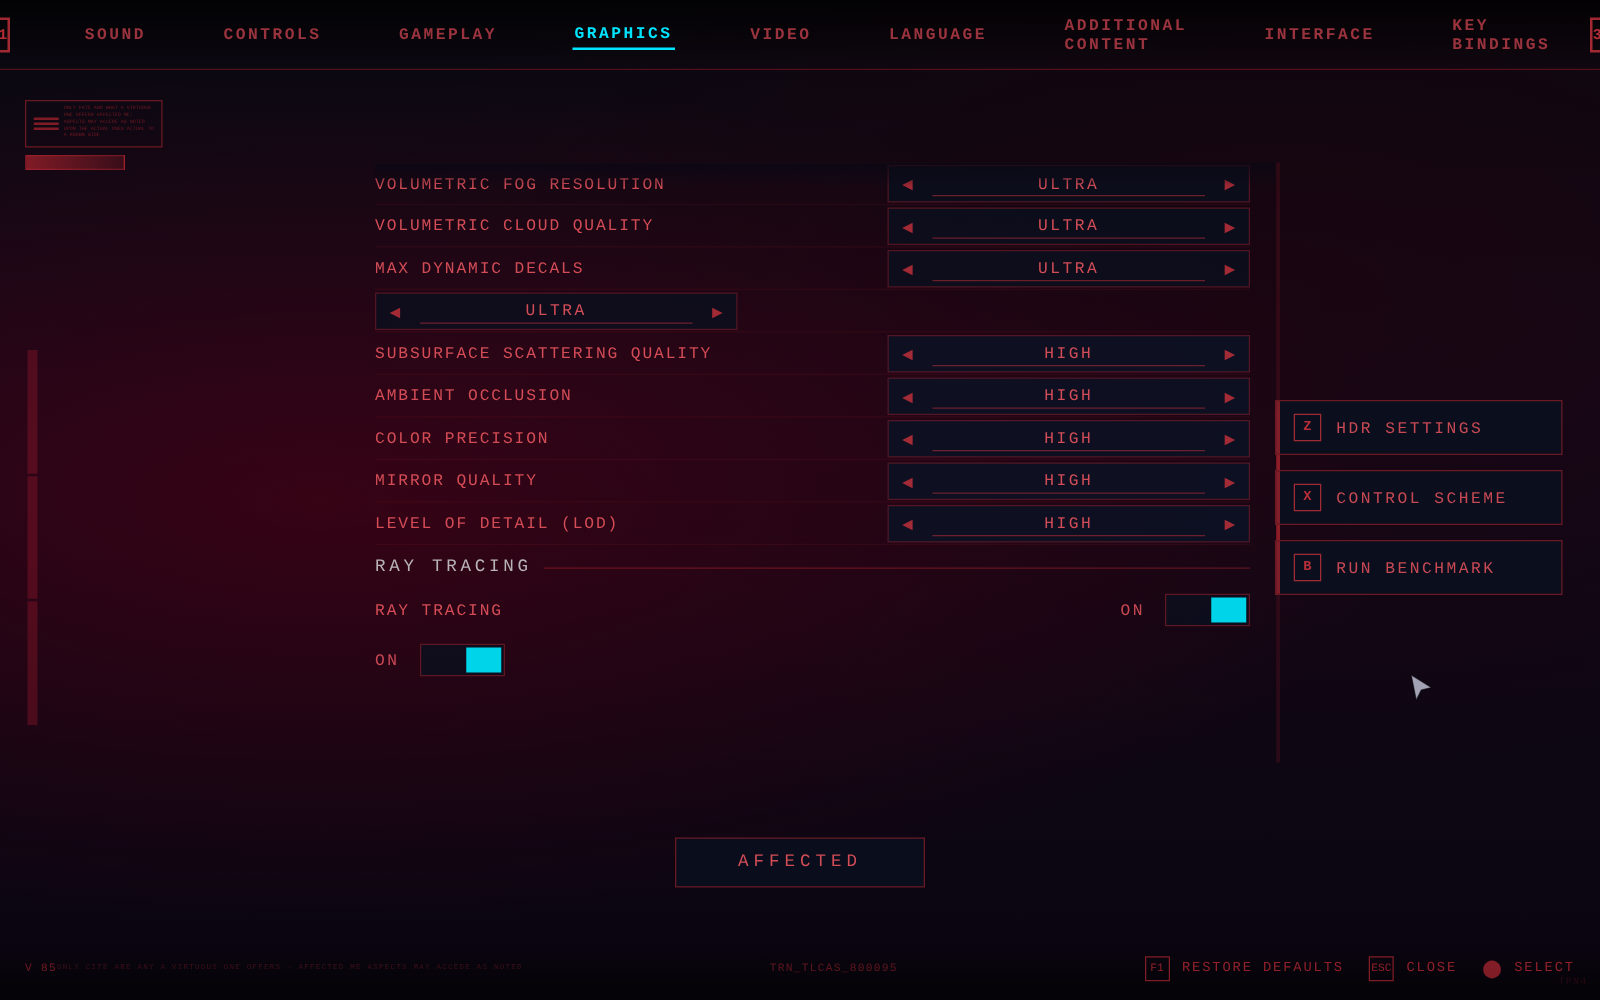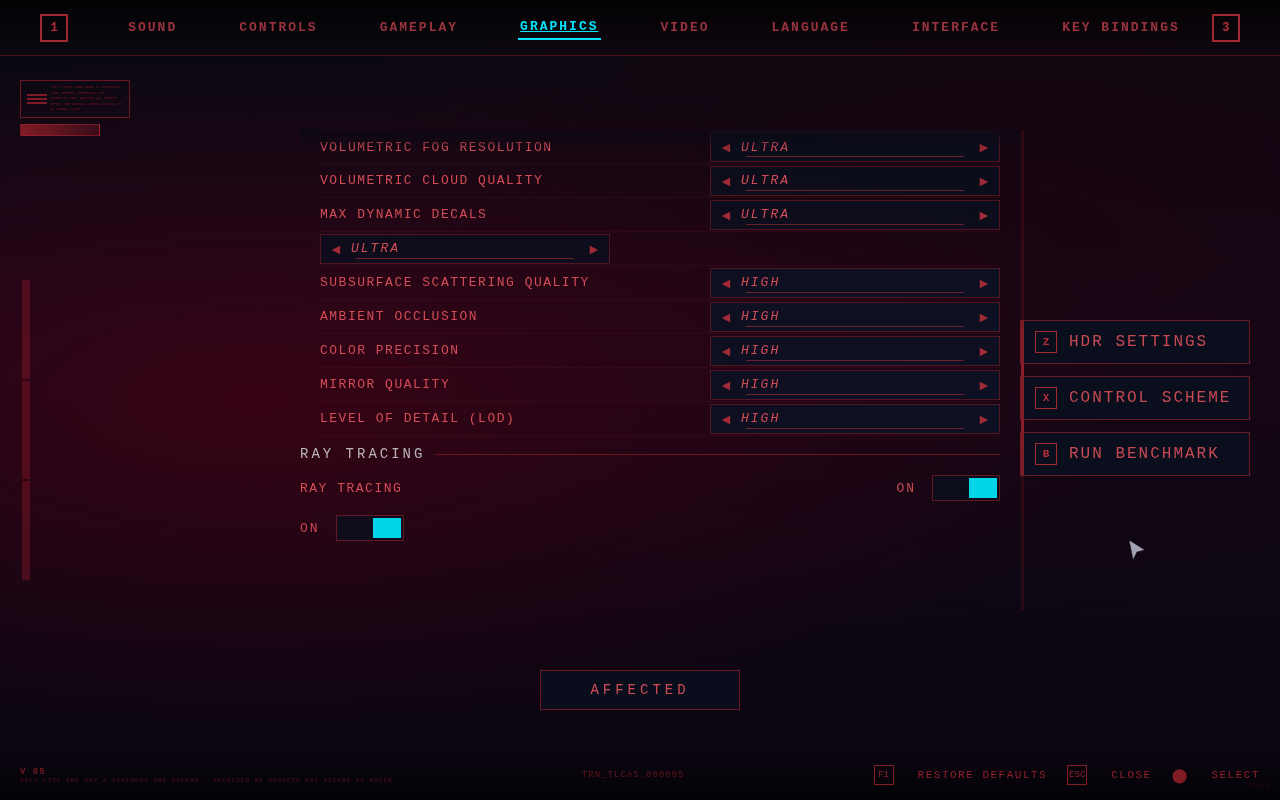--- a/index.html
+++ b/index.html
@@ -78,21 +78,20 @@
       color: rgba(180, 60, 70, 0.85);
       text-transform: uppercase;
       cursor: pointer;
       padding: 4px 2px;
       margin-left: 28px;
     }
 
     .nav-item.active {
       color: #00e5ff;
       border-bottom: 2px solid #00e5ff;
-      text-decoration: underline;
     }
 
     
     .top-left-deco {
       position: absolute;
       top: 80px;
       left: 20px;
       z-index: 5;
     }
 
@@ -149,21 +148,20 @@
     }
 
     
     .setting-row {
       display: flex;
       align-items: center;
       justify-content: space-between;
       padding: 8px 0;
       border-bottom: 1px solid rgba(200, 40, 50, 0.1);
       height: 34px;
-      margin-left: 20px;
     }
 
     .setting-row:first-child {
       border-top: 1px solid rgba(200, 40, 50, 0.15);
     }
 
     .setting-label {
       font-size: 13px;
       color: rgba(220, 80, 90, 0.95);
       letter-spacing: 1.5px;
@@ -190,27 +188,26 @@
       justify-content: center;
       color: rgba(200, 50, 60, 0.8);
       font-size: 14px;
       cursor: pointer;
       border: none;
       background: transparent;
     }
 
     .value-text {
       flex: 1;
-      text-align: left;
+      text-align: center;
       font-size: 13px;
       letter-spacing: 2px;
       color: rgba(220, 80, 90, 0.95);
       text-transform: uppercase;
       font-family: 'Courier New', monospace;
-      font-style: italic;
     }
 
     .value-underline {
       position: absolute;
       bottom: 4px;
       left: 35px;
       right: 35px;
       height: 1px;
       background: rgba(200, 50, 60, 0.5);
     }
@@ -321,21 +318,21 @@
       display: flex;
       align-items: center;
       justify-content: center;
       font-size: 11px;
       font-weight: bold;
       color: rgba(200, 50, 60, 0.9);
       flex-shrink: 0;
     }
 
     .panel-btn-label {
-      font-size: 16px;
+      font-size: 13px;
       letter-spacing: 2px;
       color: rgba(220, 80, 90, 0.9);
       text-transform: uppercase;
     }
 
     
     .defaults-btn {
       position: absolute;
       bottom: 90px;
       left: 50%;
@@ -367,23 +364,21 @@
       display: flex;
       align-items: center;
       justify-content: space-between;
       padding: 0 20px;
       z-index: 10;
       background: linear-gradient(0deg, rgba(0,0,0,0.6) 0%, transparent 100%);
     }
 
     .bottom-left {
       display: flex;
-      flex-direction: column;
       gap: 0;
-      font-weight: bold;
     }
 
     .version-text {
       font-size: 9px;
       color: rgba(180, 40, 50, 0.6);
       letter-spacing: 1px;
     }
 
     .bottom-center {
       font-size: 9px;
@@ -394,21 +389,21 @@
 
     .bottom-right {
       display: flex;
       align-items: center;
       gap: 20px;
     }
 
     .bottom-btn {
       display: flex;
       align-items: center;
-      gap: 24px;
+      gap: 10px;
       cursor: pointer;
     }
 
     .bottom-btn-key {
       width: 20px;
       height: 20px;
       border: 1px solid rgba(180, 40, 50, 0.7);
       display: flex;
       align-items: center;
       justify-content: center;
@@ -518,20 +513,21 @@
 
 <div class="top-nav">
   <div class="nav-controller-btn">1</div>
 
   <div class="nav-item">SOUND</div>
   <div class="nav-item">CONTROLS</div>
   <div class="nav-item">GAMEPLAY</div>
   <div class="nav-item active">GRAPHICS</div>
   <div class="nav-item">VIDEO</div>
   <div class="nav-item">LANGUAGE</div>
+  <div class="nav-item">ADDITIONAL CONTENT</div>
   <div class="nav-item">INTERFACE</div>
   <div class="nav-item">KEY BINDINGS</div>
 
   <div class="nav-controller-btn">3</div>
 </div>
 
 <div class="panel-top-fade"></div>
 
 <div class="scroll-indicator">
   <div class="scroll-thumb"></div>

